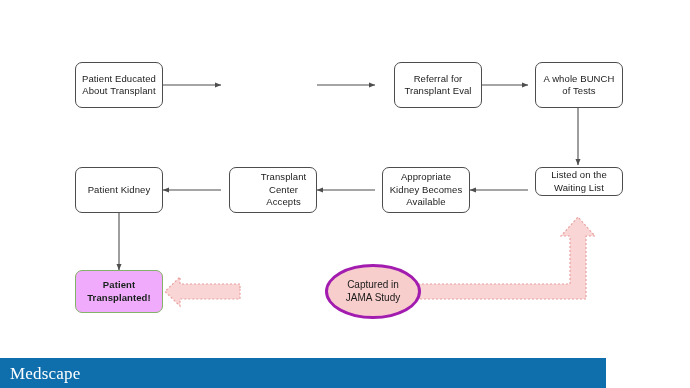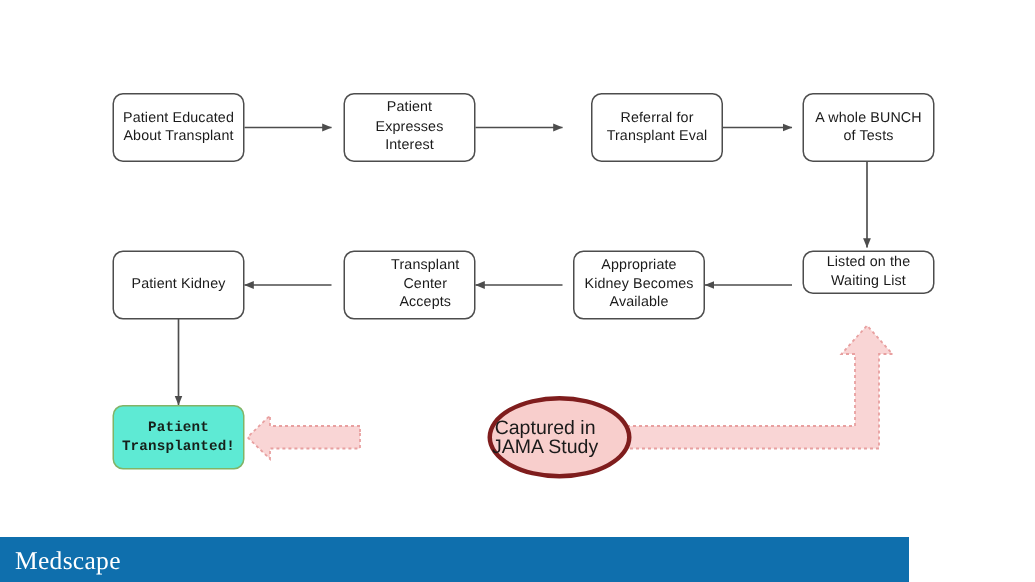--- a/index.html
+++ b/index.html
@@ -46,40 +46,39 @@
     color: #1a1a1a;
     font-size: 9.5px;
     line-height: 12.5px;
     letter-spacing: .1px;
     padding: 2px 4px;
     z-index: 3;
   }
   .node .node-label { display: block; white-space: pre-line; }
 
   .node.terminal {
-    background: #5eead4;
+    background: #f0abfc;
     border: 1px solid #82b366;
     font-weight: bold;
     color: #16201a;
-    font-family: Liberation Mono, monospace;
   }
 
   
   .ellipse-node {
     position: absolute;
     box-sizing: border-box;
     display: flex;
     align-items: center;
-    justify-content: flex-start;
+    justify-content: center;
     text-align: center;
     border-radius: 50%;
     background: #f8cecc;
-    border: 3px solid #7f1d1d;
+    border: 3px solid #a21caf;
     color: #1a1a1a;
-    font-size: 13px;
+    font-size: 10px;
     line-height: 12.5px;
     z-index: 5;
   }
   .ellipse-node .node-label { display: block; white-space: pre-line; }
 
   
   #footer-bar {
     position: absolute;
     left: 0;
     top: 358px;
@@ -147,24 +146,20 @@
                  L 586 299
                  L 414 299 Z" fill="#f9d5d5" stroke="#e8a0a0" stroke-width="1.2" stroke-dasharray="2 2"></path>
       </g>
     </svg>
 
     <div class="node" style="left:75px; top:62px; width:88px; height:46px;">
       <span class="node-label">Patient Educated
 About Transplant</span>
     </div>
 
-    <div class="node" style="left:229px; top:62px; width:88px; height:46px;">
-      <span class="node-label">Patient Expresses
-Interest</span>
-    </div>
 
     <div class="node" style="left:394px; top:62px; width:88px; height:46px;">
       <span class="node-label">Referral for
 Transplant Eval</span>
     </div>
 
     <div class="node" style="left:535px; top:62px; width:88px; height:46px;">
       <span class="node-label">A whole BUNCH
 of Tests</span>
     </div>

